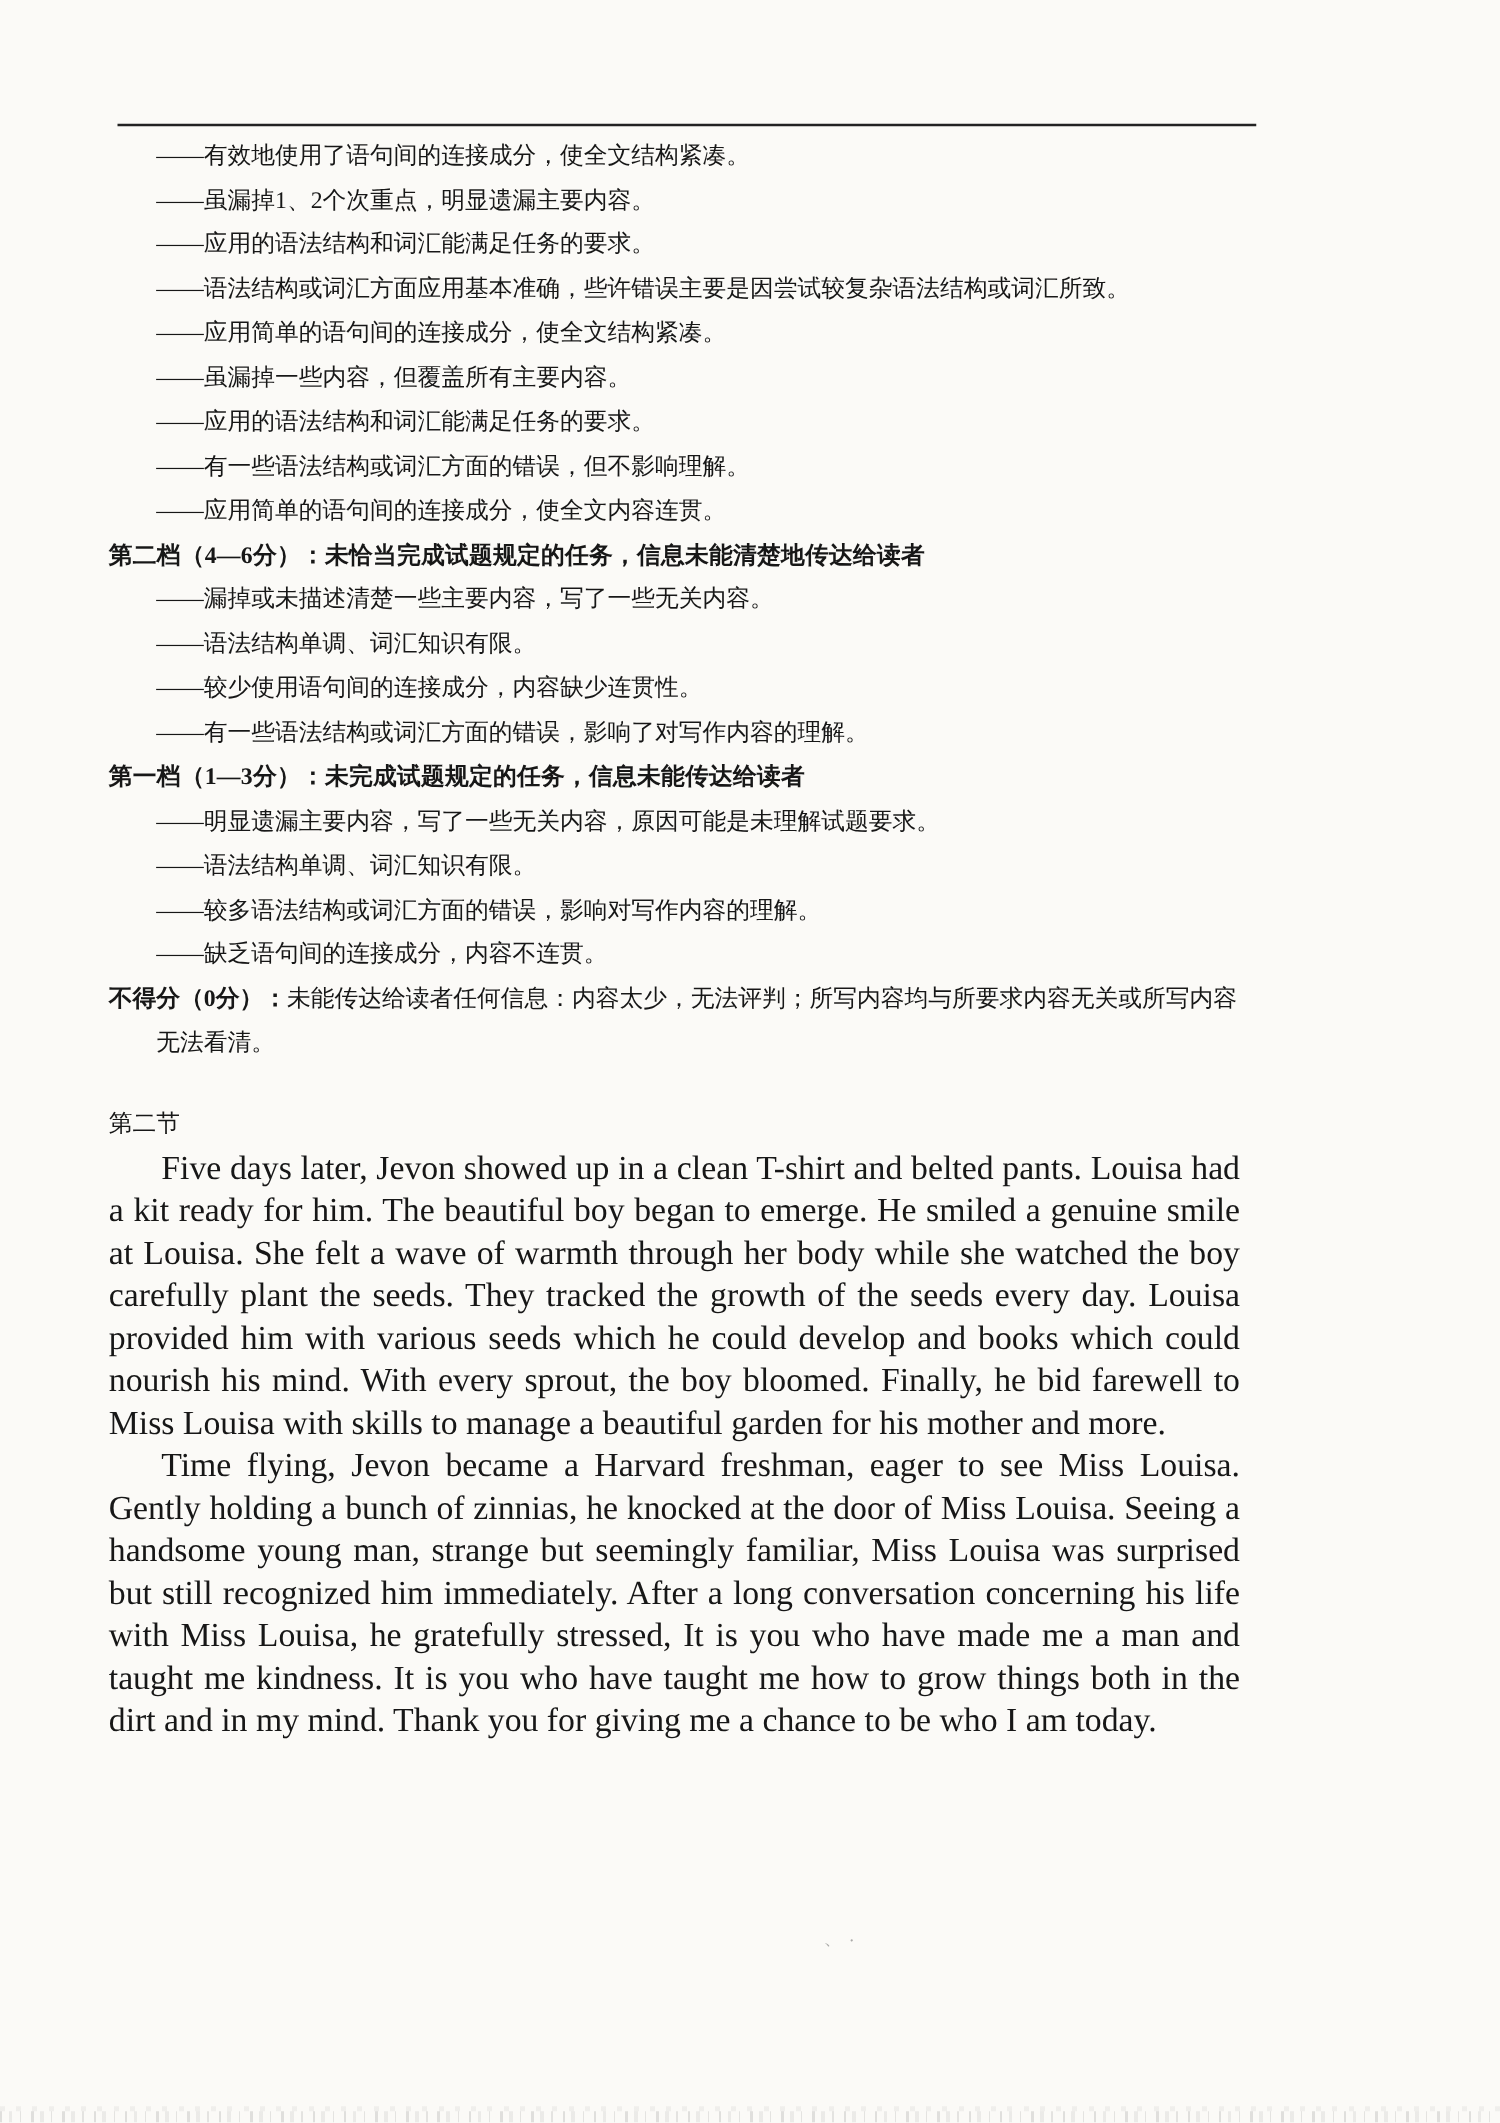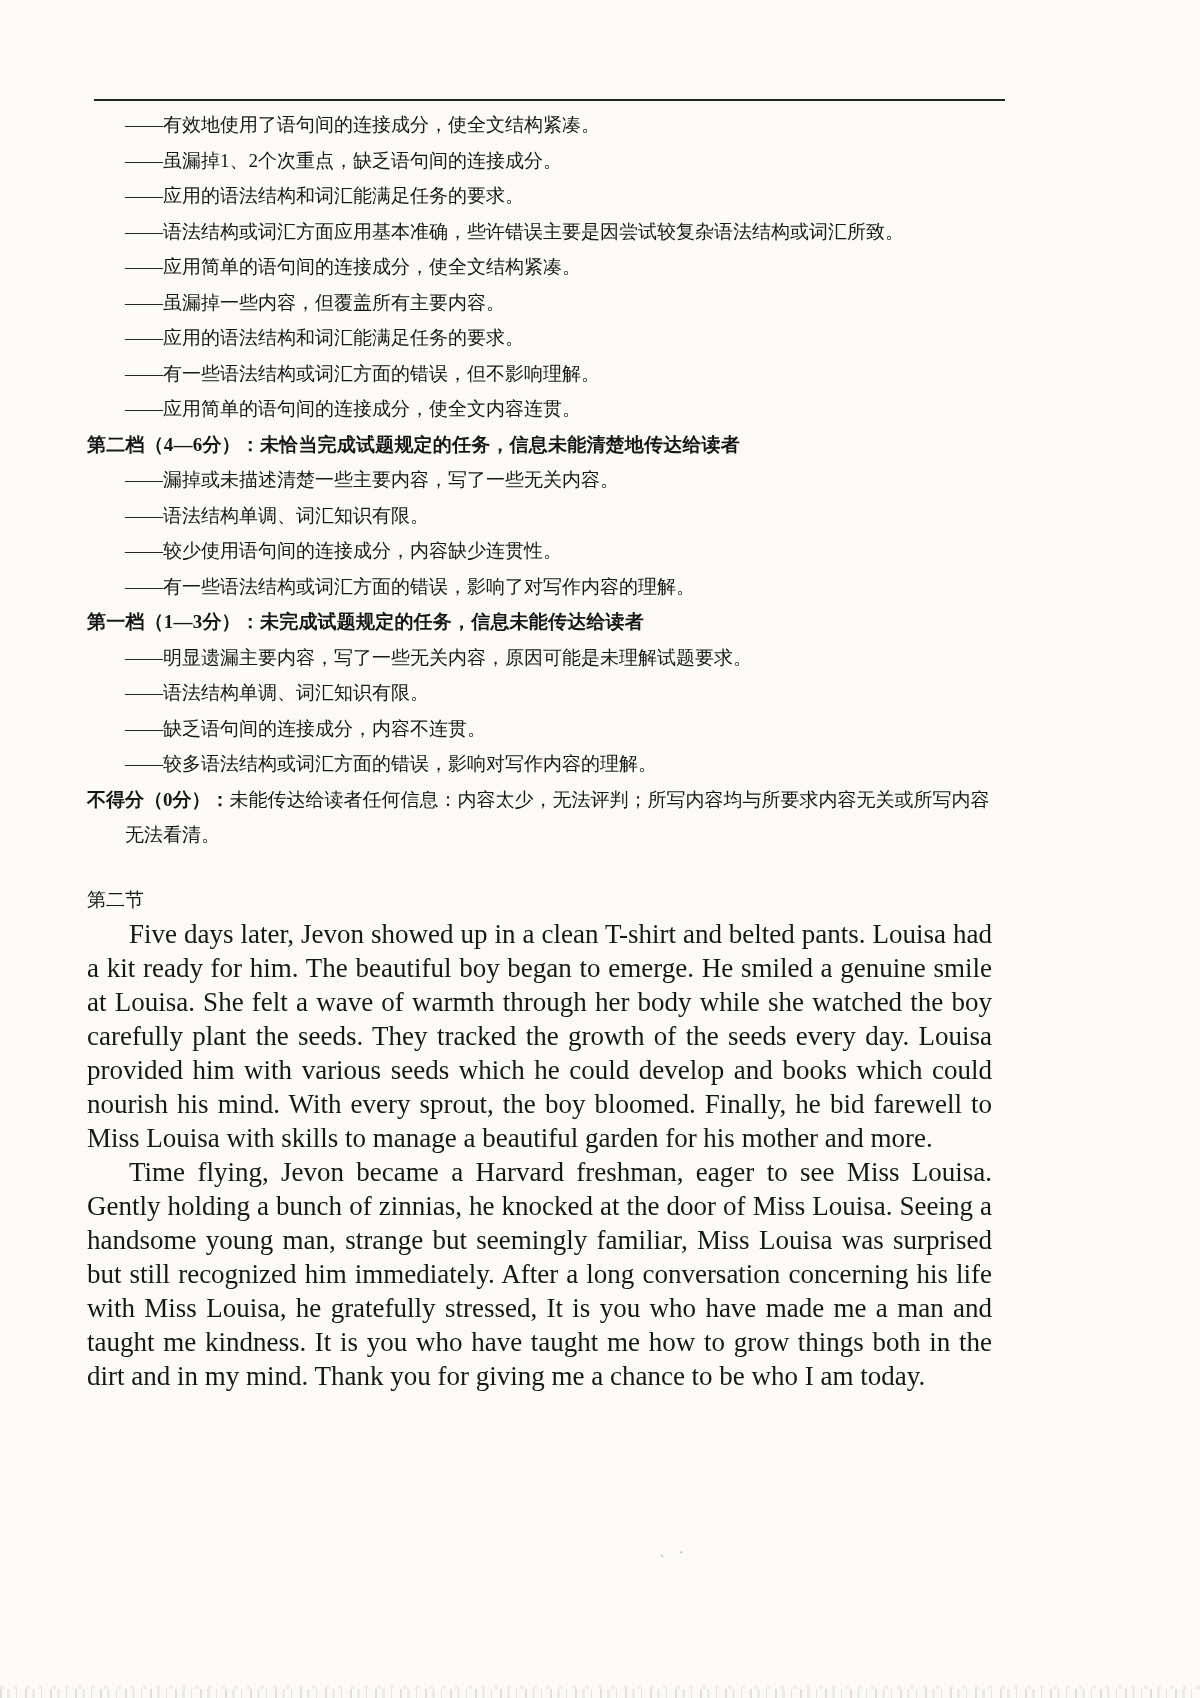--- a/index.html
+++ b/index.html
@@ -114,41 +114,41 @@
 <div class="page">
 
   <div class="top-rule"></div>
 
   <div class="content">
 
     <div class="rubric">
 
       <p class="item">——有效地使用了语句间的连接成分，使全文结构紧凑。</p>
 
-      <p class="item">——虽漏掉1、2个次重点，缺乏语句间的连接成分。</p>
+      <p class="item">——虽漏掉1、2个次重点，明显遗漏主要内容。</p>
       <p class="item">——应用的语法结构和词汇能满足任务的要求。</p>
       <p class="item">——语法结构或词汇方面应用基本准确，些许错误主要是因尝试较复杂语法结构或词汇所致。</p>
       <p class="item">——应用简单的语句间的连接成分，使全文结构紧凑。</p>
 
       <p class="item">——虽漏掉一些内容，但覆盖所有主要内容。</p>
       <p class="item">——应用的语法结构和词汇能满足任务的要求。</p>
       <p class="item">——有一些语法结构或词汇方面的错误，但不影响理解。</p>
       <p class="item">——应用简单的语句间的连接成分，使全文内容连贯。</p>
 
       <p class="band-title">第二档（4—6分）：未恰当完成试题规定的任务，信息未能清楚地传达给读者</p>
       <p class="item">——漏掉或未描述清楚一些主要内容，写了一些无关内容。</p>
       <p class="item">——语法结构单调、词汇知识有限。</p>
       <p class="item">——较少使用语句间的连接成分，内容缺少连贯性。</p>
       <p class="item">——有一些语法结构或词汇方面的错误，影响了对写作内容的理解。</p>
 
       <p class="band-title">第一档（1—3分）：未完成试题规定的任务，信息未能传达给读者</p>
       <p class="item">——明显遗漏主要内容，写了一些无关内容，原因可能是未理解试题要求。</p>
       <p class="item">——语法结构单调、词汇知识有限。</p>
+      <p class="item">——较多语法结构或词汇方面的错误，影响对写作内容的理解。</p>
       <p class="item">——缺乏语句间的连接成分，内容不连贯。</p>
-      <p class="item">——较多语法结构或词汇方面的错误，影响对写作内容的理解。</p>
 
       <p class="zero-score"><span class="zero-label">不得分（0分）：</span><span>未能传达给读者任何信息：内容太少，无法评判；所写内容均与所要求内容无关或所写内容无法看清。</span></p>
 
     </div>
 
     <p class="section-heading">第二节</p>
 
     <p class="en-para">Five days later, Jevon showed up in a clean T-shirt and belted pants. Louisa had a kit ready for him. The beautiful boy began to emerge. He smiled a genuine smile at Louisa. She felt a wave of warmth through her body while she watched the boy carefully plant the seeds. They tracked the growth of the seeds every day. Louisa provided him with various seeds which he could develop and books which could nourish his mind. With every sprout, the boy bloomed. Finally, he bid farewell to Miss Louisa with skills to manage a beautiful garden for his mother and more.</p>
     <p class="en-para">Time flying, Jevon became a Harvard freshman, eager to see Miss Louisa. Gently holding a bunch of zinnias, he knocked at the door of Miss Louisa. Seeing a handsome young man, strange but seemingly familiar, Miss Louisa was surprised but still recognized him immediately. After a long conversation concerning his life with Miss Louisa, he gratefully stressed, It is you who have made me a man and taught me kindness. It is you who have taught me how to grow things both in the dirt and in my mind. Thank you for giving me a chance to be who I am today.</p>
 

